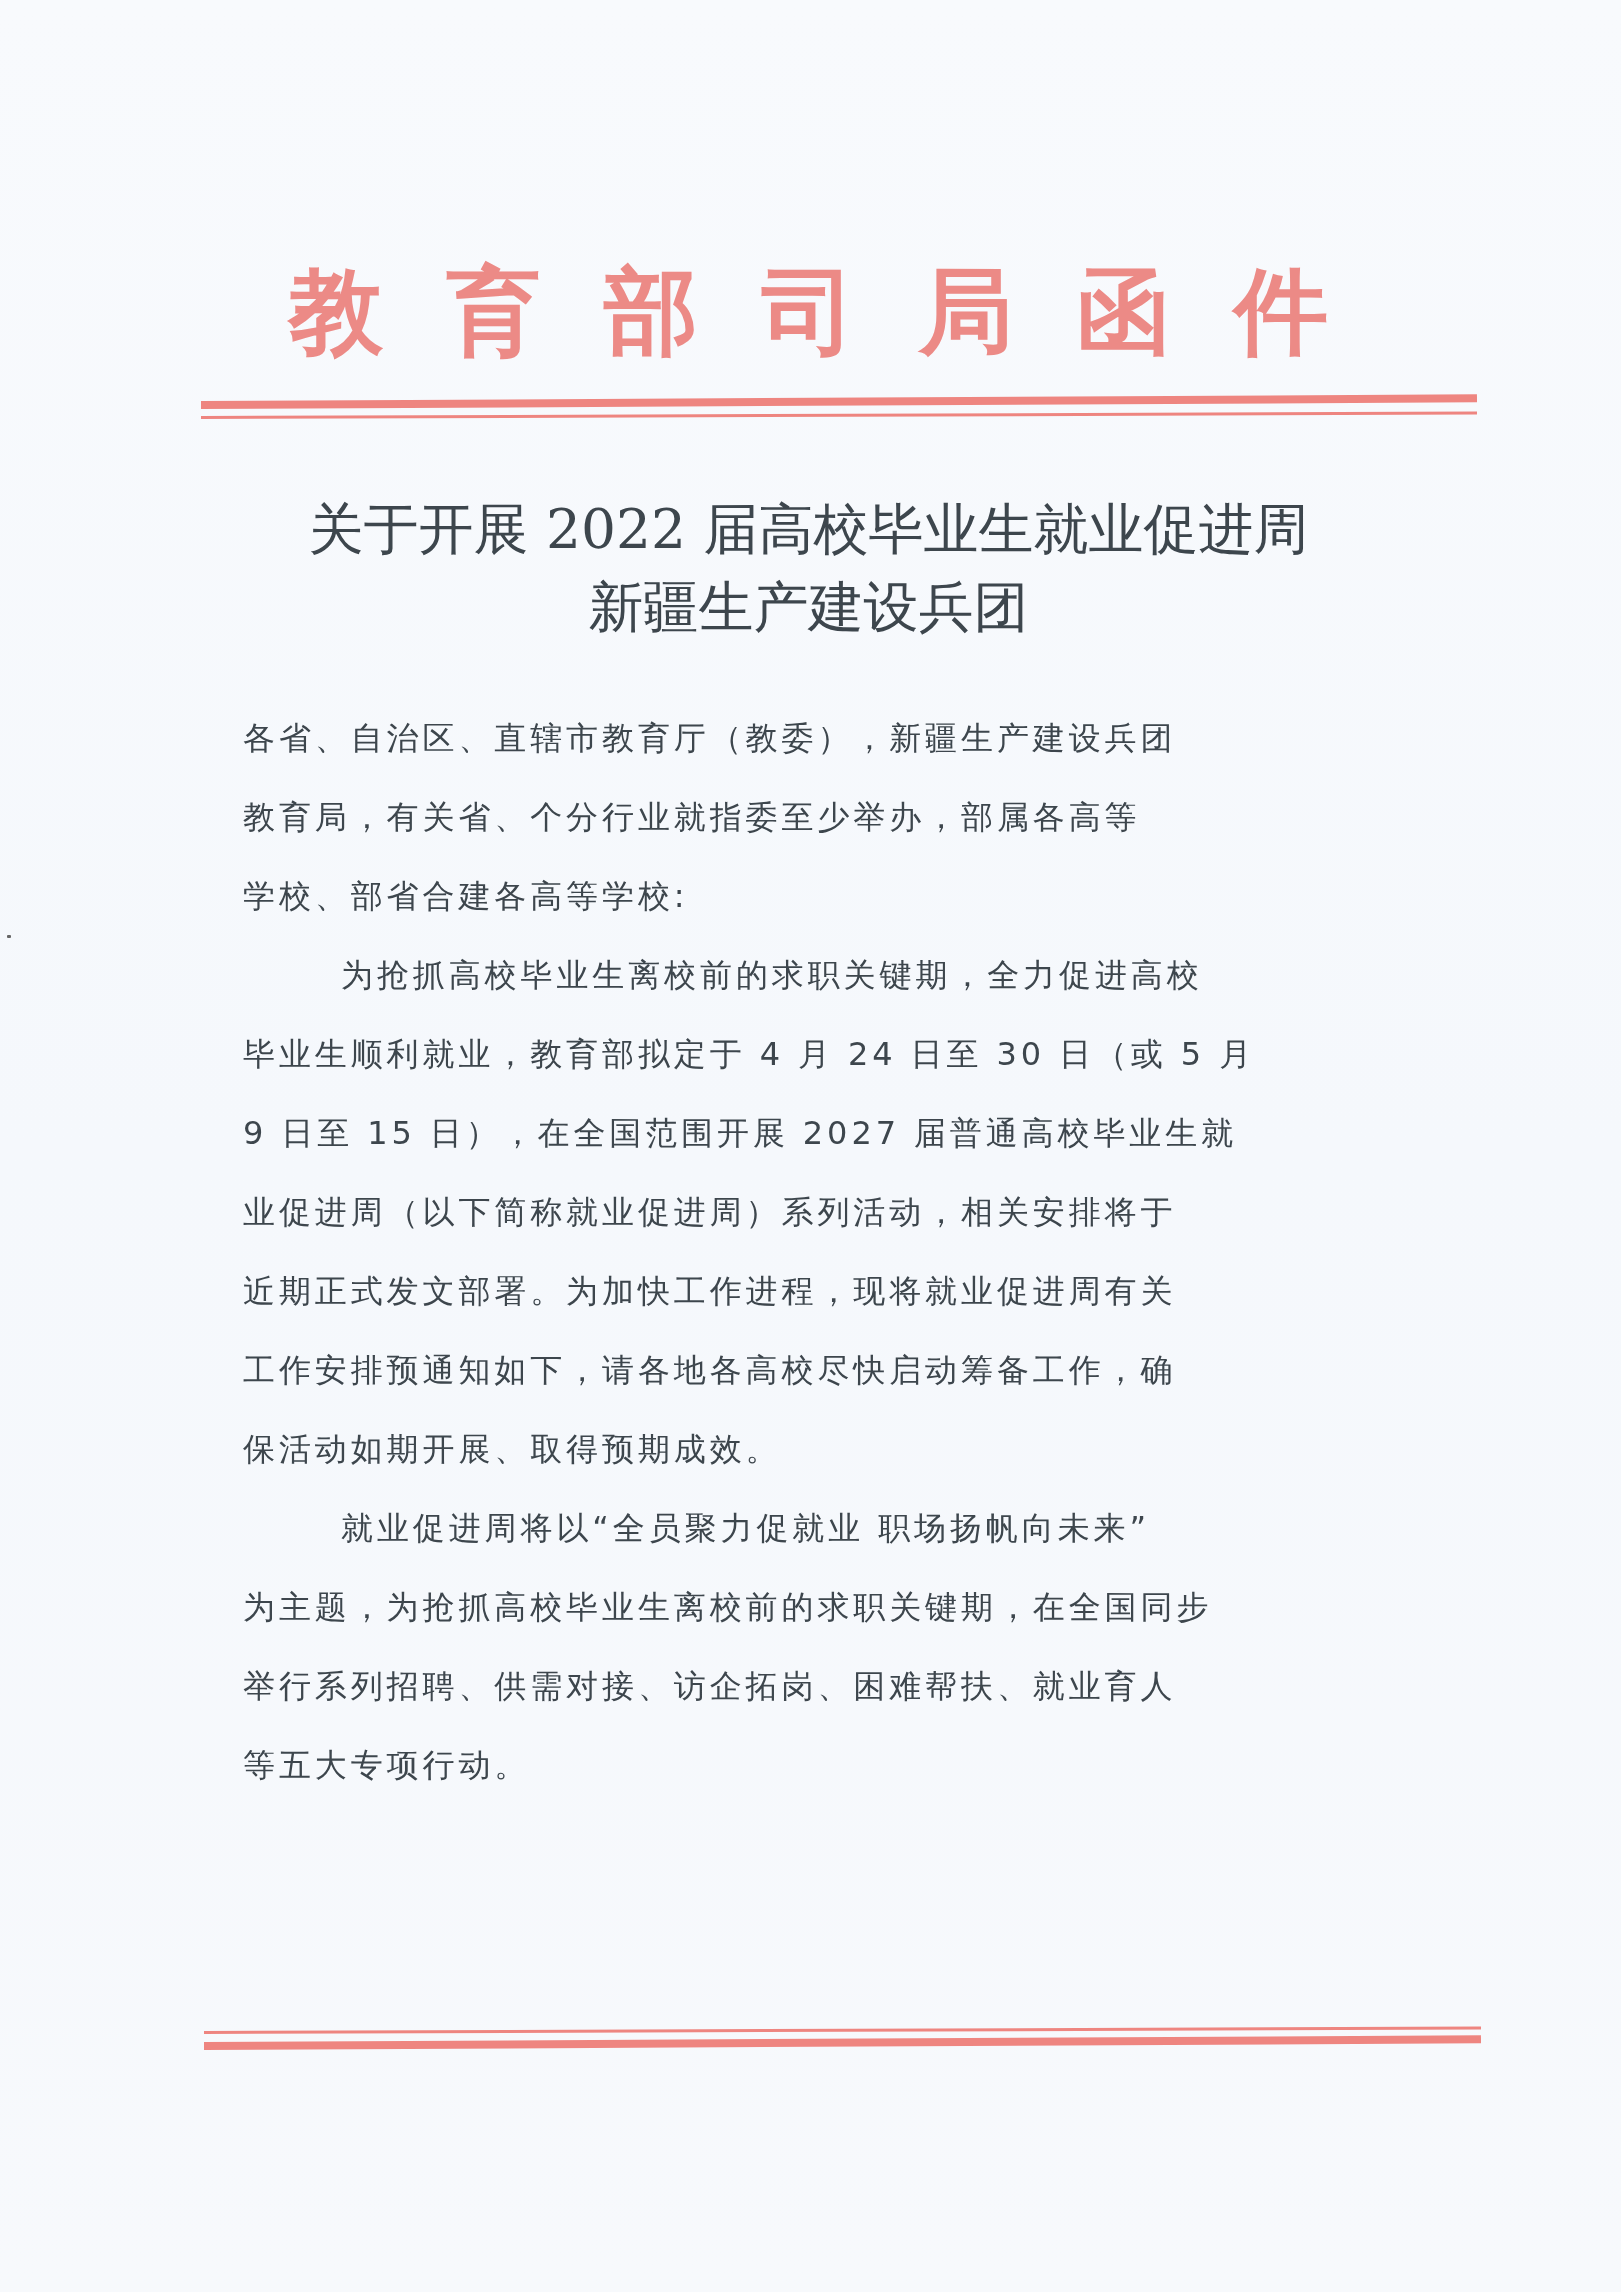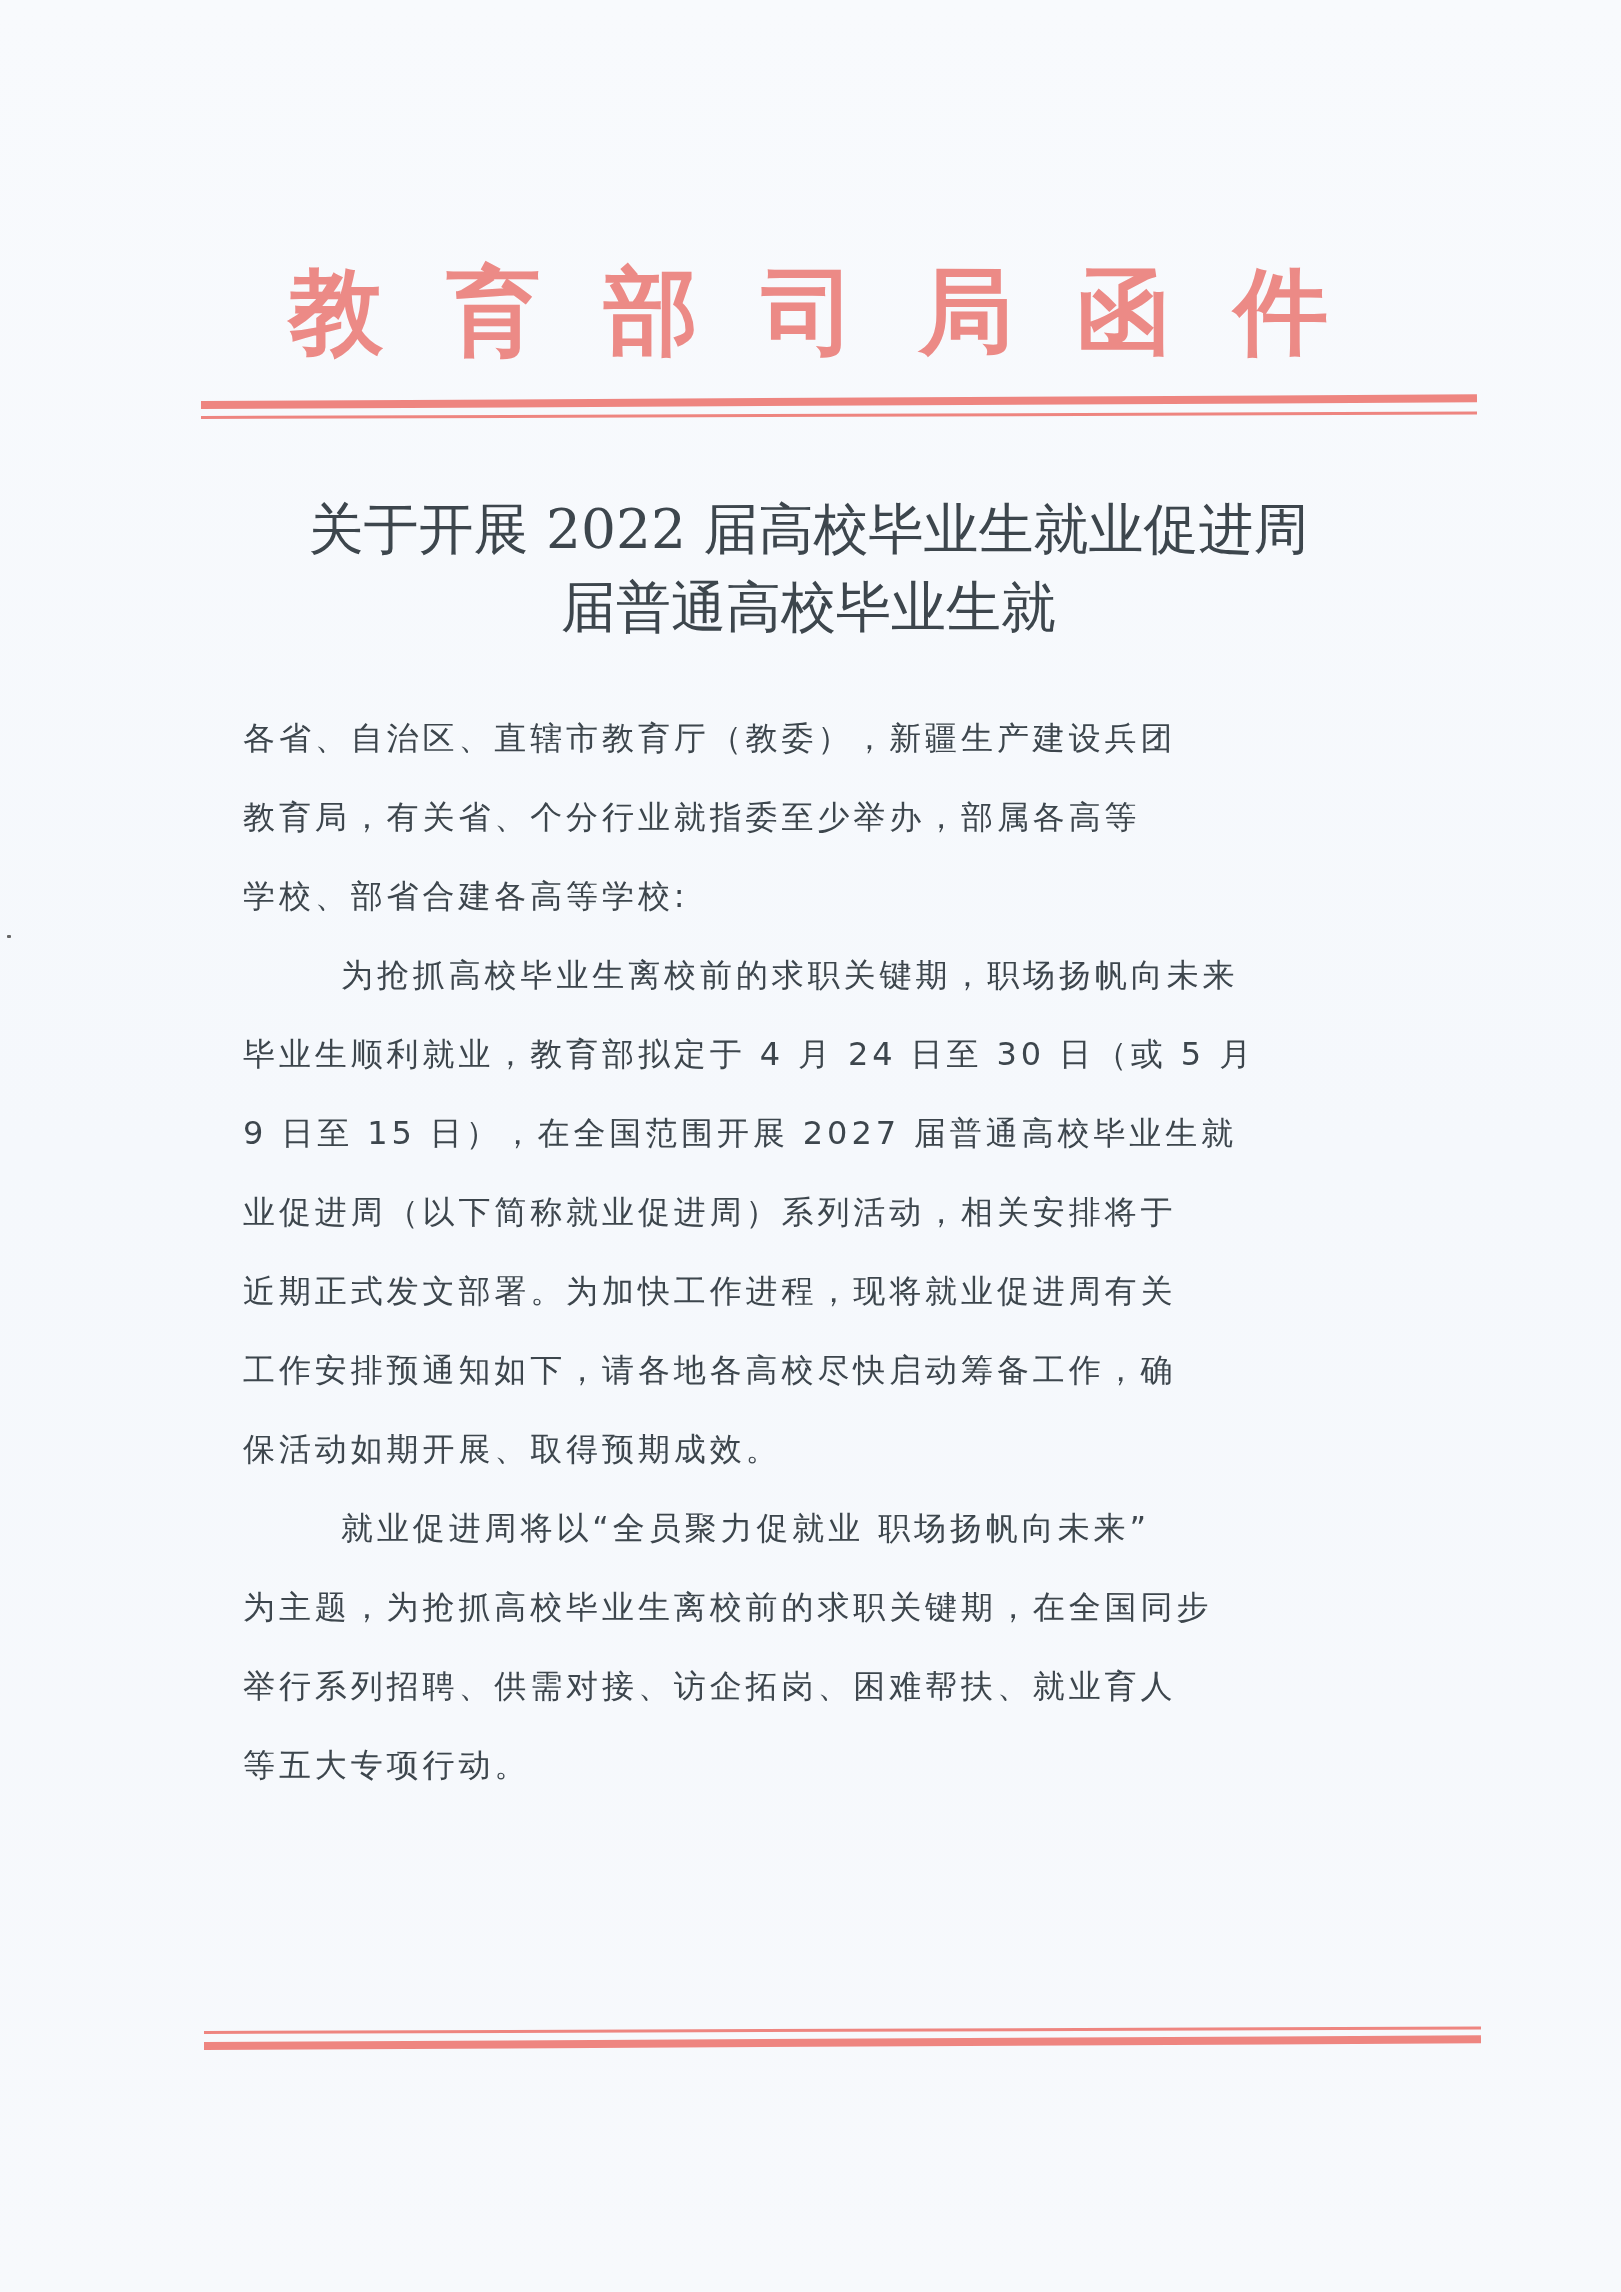--- a/index.html
+++ b/index.html
@@ -124,32 +124,32 @@
     <span>局</span>
     <span>函</span>
     <span>件</span>
   </div>
 
   <div class="rule-top-thick"></div>
   <div class="rule-top-thin"></div>
 
   <div class="title">
     <div>关于开展 2022 届高校毕业生就业促进周</div>
-    <div>届普通高校毕业生就</div>
+    <div>新疆生产建设兵团</div>
   </div>
 
   <div class="body-text">
     <p class="para">
       <span class="line">各省、自治区、直辖市教育厅（教委），新疆生产建设兵团</span>
       <span class="line">教育局，有关省、个分行业就指委至少举办，部属各高等</span>
       <span class="line">学校、部省合建各高等学校:</span>
     </p>
 
     <p class="para">
-      <span class="line" style="padding-left:98px">为抢抓高校毕业生离校前的求职关键期，职场扬帆向未来</span>
+      <span class="line" style="padding-left:98px">为抢抓高校毕业生离校前的求职关键期，全力促进高校</span>
       <span class="line">毕业生顺利就业，教育部拟定于 4 月 24 日至 30 日（或 5 月</span>
       <span class="line">9 日至 15 日），在全国范围开展 2027 届普通高校毕业生就</span>
       <span class="line">业促进周（以下简称就业促进周）系列活动，相关安排将于</span>
       <span class="line">近期正式发文部署。为加快工作进程，现将就业促进周有关</span>
       <span class="line">工作安排预通知如下，请各地各高校尽快启动筹备工作，确</span>
       <span class="line">保活动如期开展、取得预期成效。</span>
     </p>
 
     <p class="para">
       <span class="line" style="padding-left:98px">就业促进周将以“全员聚力促就业  职场扬帆向未来”</span>

